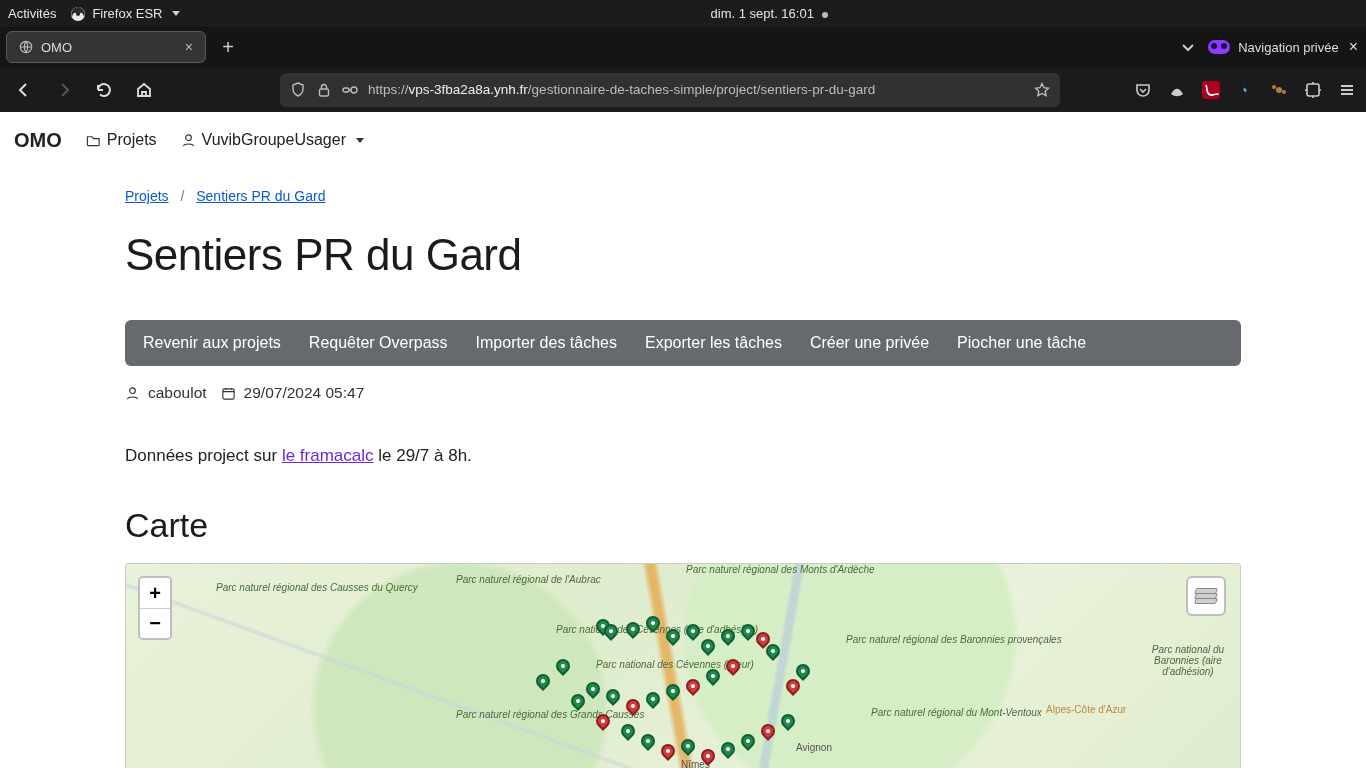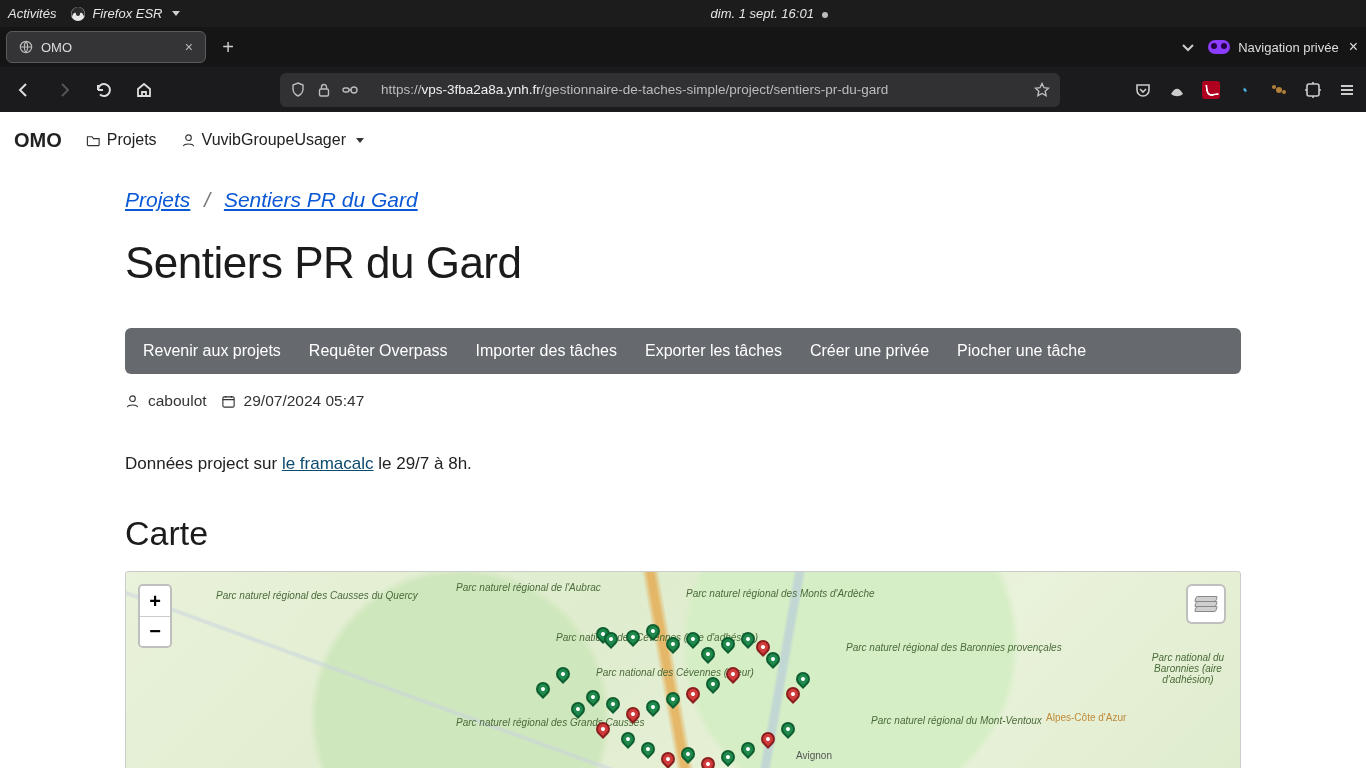--- a/index.html
+++ b/index.html
@@ -1,18 +1,18 @@
 <!DOCTYPE html>
 <html><head>
 <meta charset="utf-8">
 <style>
   * { box-sizing: border-box; margin: 0; padding: 0; }
   html, body { width: 1366px; height: 768px; font-family: "Helvetica Neue", Arial, sans-serif; overflow: hidden; }
   
-  .topbar { height: 27px; background:#1c1c1c; color:#e6e6e6; display:flex; align-items:center; font-size:13px; padding:0 8px;font-style:italic; }
+  .topbar { height: 27px; background:#1c1c1c; color:#e6e6e6; display:flex; align-items:center; font-size:13px; padding:0 8px; }
   .topbar .left, .topbar .right { display:flex; align-items:center; gap:14px; }
   .topbar .center { flex:1; text-align:center; }
   .topbar .ff { display:flex; align-items:center; gap:6px; }
   .tri-down { display:inline-block; width:0; height:0; border-left:4px solid transparent; border-right:4px solid transparent; border-top:5px solid #cfcfcf; margin-left:4px; }
   .dot { width:6px; height:6px; border-radius:50%; background:#bbb; display:inline-block; margin-left:8px; }
   .sysgraph { width:130px; height:18px; background:linear-gradient(to right,#0a1a4a 0%,#0a1a4a 45%,#00d27a 45%,#00d27a 80%,#0a1a4a 80%); border-radius:2px; }
   .sysgraph2 { width:110px; height:18px; background:#000; position:relative; border-radius:2px; }
   .sysgraph2::before,.sysgraph2::after{content:"";position:absolute;bottom:1px;width:2px;background:#ff9b1a;}
   .sysgraph2::before{left:30px;height:10px;}
   .sysgraph2::after{left:78px;height:7px;}
@@ -30,49 +30,49 @@
   .priv-badge .mask::before,.priv-badge .mask::after{content:"";position:absolute;top:3px;width:6px;height:6px;border-radius:50%;background:#240046;}
   .priv-badge .mask::before{left:3px;}
   .priv-badge .mask::after{right:3px;}
   .priv-close { color:#ddd; font-size:16px; margin-right:8px; cursor:pointer;}
 
   .toolbar { height:45px; background:#1b1b1d; display:flex; align-items:center; padding:0 10px; gap:12px; }
   .toolbar .iconbtn { width:28px; height:28px; display:flex; align-items:center; justify-content:center; color:#ccc; cursor:pointer; }
   .toolbar .iconbtn.disabled { color:#555; cursor:default; }
   .urlbar { flex:0 0 780px; height:34px; background:#313134; border-radius:6px; display:flex; align-items:center; padding:0 10px; color:#bcbcbe; font-size:13.5px; gap:10px; margin-left:110px; }
   .urlbar .shield, .urlbar .lock, .urlbar .perm { width:16px; height:16px; flex:none; }
-  .urlbar .url { flex:1; white-space:nowrap; overflow:hidden; text-overflow:ellipsis;margin-left:13px; }
+  .urlbar .url { flex:1; white-space:nowrap; overflow:hidden; text-overflow:ellipsis; }
   .urlbar .url .host { color:#f0f0f0; }
   .urlbar .star { margin-left:auto; }
   .toolbar .rightset { margin-left:auto; display:flex; align-items:center; gap:16px; }
   .ublock { width:18px;height:18px;background:#b00020;border-radius:3px;position:relative; }
   .ublock::after{content:"";position:absolute;left:4px;top:3px;width:10px;height:10px;border:2px solid #fff;border-top:none;border-right:none;border-radius:0 0 0 6px;transform:rotate(-10deg);}
 
   
   .viewport { height: calc(768px - 27px - 40px - 45px); background:#fff; overflow:auto; }
   .appnav { height:56px; display:flex; align-items:center; gap:24px; padding:0 14px; color:#222; font-size:16px; }
   .appnav .brand { font-weight:600; font-size:20px; }
   .appnav .navlink { display:flex; align-items:center; gap:6px; cursor:pointer; }
   .appnav .navlink svg { width:15px; height:15px; }
 
   .container { width:1116px; margin:0 auto; padding:20px 0 40px; }
-  .breadcrumb { font-size:21px; color:#444;font-style:italic; }
+  .breadcrumb { font-size:14px; color:#444; }
   .breadcrumb a { color:#0a58d6; text-decoration:underline; }
   .breadcrumb .sep { margin:0 8px; color:#777; }
 
   h1.page-title { font-size:44px; font-weight:500; color:#1b1b1b; margin-top:26px; letter-spacing:-0.5px; }
 
   .actionbar { margin-top:40px; background:#666a6f; border-radius:6px; display:flex; padding:4px; }
   .actionbar button { background:transparent; border:none; color:#fff; font-size:16px; padding:10px 14px; cursor:pointer; border-radius:4px; }
 
   .meta { margin-top:18px; display:flex; align-items:center; gap:8px; color:#333; font-size:15.5px; }
   .meta svg { width:15px; height:15px; }
 
   .desc { margin-top:44px; font-size:17px; color:#222; }
-  .desc a { color:#0c4a6e; text-decoration:underline;margin-top:48px; }
+  .desc a { color:#6d28d9; text-decoration:underline;margin-top:48px; }
 
   h2.section { font-size:34px; font-weight:500; margin-top:40px; color:#1b1b1b; }
 
   .map { margin-top:18px; height:210px; border:1px solid #ccc; border-radius:3px; position:relative; overflow:hidden;
          background:
            radial-gradient(circle at 30% 70%, #cfe7bd 0%, #cfe7bd 18%, transparent 19%),
            radial-gradient(circle at 65% 35%, #d6eec6 0%, #d6eec6 22%, transparent 23%),
            linear-gradient(135deg,#e9f2da 0%, #dfeccd 40%, #e9f2da 70%, #dfeccd 100%);
   }
   .map::before{content:"";position:absolute;inset:0;
@@ -273,21 +273,21 @@
       <div class="layerctl">
           <div class="stack">
             <span></span>
             <span></span>
             <span></span>
           </div>
         </div>
 
       <div class="map-label" style="left:90px;top:18px">Parc naturel régional des Causses du Quercy</div>
       <div class="map-label" style="left:330px;top:10px">Parc naturel régional de l'Aubrac</div>
-      <div class="map-label" style="left:560px;top:16px">Parc naturel régional des Monts d'Ardèche</div>
+      <div class="map-label" style="left:560px;top:0">Parc naturel régional des Monts d'Ardèche</div>
       <div class="map-label" style="left:430px;top:60px">Parc national des Cévennes (aire d'adhésion)</div>
       <div class="map-label" style="left:470px;top:95px">Parc national des Cévennes (cœur)</div>
       <div class="map-label" style="left:330px;top:145px">Parc naturel régional des Grands Causses</div>
       <div class="map-label" style="left:720px;top:70px">Parc naturel régional des Baronnies provençales</div>
       <div class="map-label" style="left:745px;top:143px">Parc naturel régional du Mont-Ventoux</div>
       <div class="map-label" style="left:1010px;top:80px">Parc national du Baronnies (aire d'adhésion)</div>
       <div class="map-label" style="left:920px;top:140px;font-style:normal;color:#c08a3a">Alpes-Côte d'Azur</div>
       <div class="map-label" style="left:555px;top:195px;font-style:normal;color:#555">Nîmes</div>
       <div class="map-label" style="left:670px;top:178px;font-style:normal;color:#555">Avignon</div>
 

